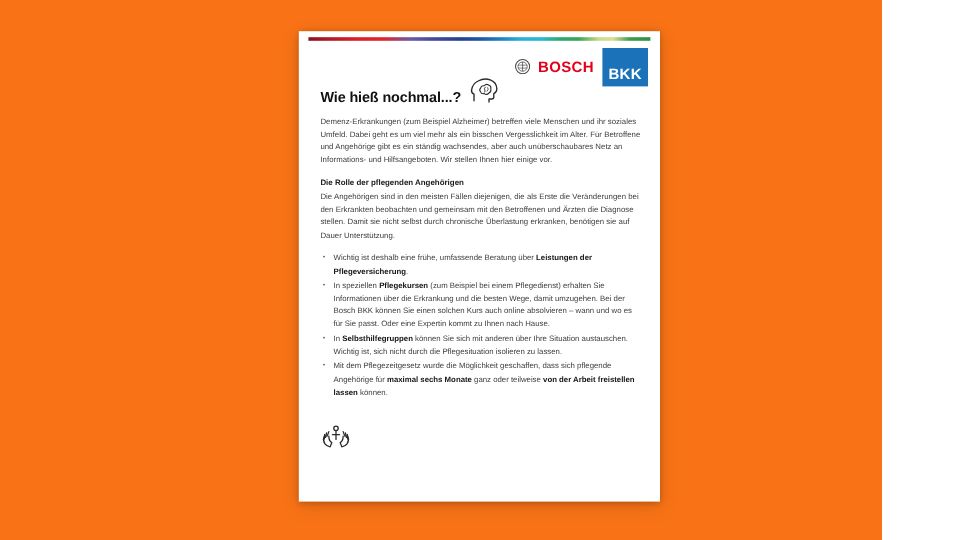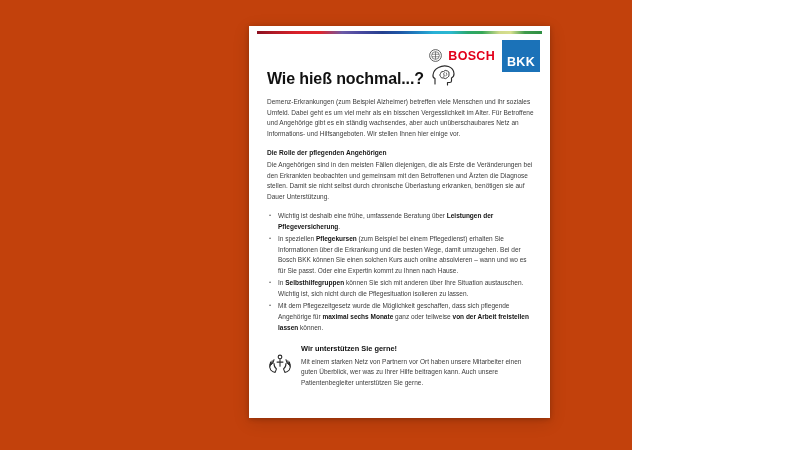--- a/index.html
+++ b/index.html
@@ -7,23 +7,23 @@
     padding: 0;
     width: 800px;
     height: 450px;
     background: #ffffff;
     font-family: "Liberation Sans", sans-serif;
     overflow: hidden;
   }
 
   #stage {
     position: relative;
-    width: 632px;
+    width: 735px;
     height: 450px;
-    background: #c2410c;
+    background: #f97316;
   }
 
   
   #sheet {
     position: absolute;
     left: 249px;
     top: 26px;
     width: 301px;
     height: 392px;
     background: #ffffff;
@@ -95,21 +95,21 @@
     width: 268px;
   }
 
   #title-row {
     display: flex;
     align-items: flex-end;
     gap: 7px;
     margin-bottom: 9px;
   }
   #doc-title {
-    font-size: 16px;
+    font-size: 12px;
     font-weight: bold;
     color: #111111;
     letter-spacing: -0.1px;
     line-height: 1.1;
   }
   .head-icon { width: 26px; height: 24px; display: block; margin-bottom: 1px; }
 
   p.body {
     font-size: 6.5px;
     line-height: 1.62;
@@ -212,21 +212,17 @@
 
       <div id="closing">
         <svg class="hands-icon" viewBox="0 0 48 48">
           <circle cx="24" cy="11" r="3.4" fill="none" stroke="#2b2b2b" stroke-width="2"></circle>
           <path d="M24 15.5 L24 28 M18.5 20.5 L29.5 20.5" stroke="#2b2b2b" stroke-width="2" stroke-linecap="round"></path>
           <path d="M13 16 L10.5 23 M9.5 18 L8 25 M6.5 20.5 L6 27.5" stroke="#2b2b2b" stroke-width="2" stroke-linecap="round"></path>
           <path d="M5.5 24 Q3.5 30 7 35 Q10 39 15 39.5 L17.5 33 Q13 30 13 23" fill="none" stroke="#2b2b2b" stroke-width="2" stroke-linejoin="round" stroke-linecap="round"></path>
           <path d="M35 16 L37.5 23 M38.5 18 L40 25 M41.5 20.5 L42 27.5" stroke="#2b2b2b" stroke-width="2" stroke-linecap="round"></path>
           <path d="M42.5 24 Q44.5 30 41 35 Q38 39 33 39.5 L30.5 33 Q35 30 35 23" fill="none" stroke="#2b2b2b" stroke-width="2" stroke-linejoin="round" stroke-linecap="round"></path>
         </svg>
-        <div id="closing-text">
-          <div id="closing-title">Wir unterstützen Sie gerne!</div>
-          <p class="body" style="margin-bottom:0">Mit einem starken Netz von Partnern vor Ort haben unsere Mitarbeiter einen guten Überblick, wer was zu Ihrer Hilfe beitragen kann. Auch unsere Patientenbegleiter unterstützen Sie gerne.</p>
-        </div>
       </div>
 
     </div>
   </div>
 </div>
 
 </body></html>

